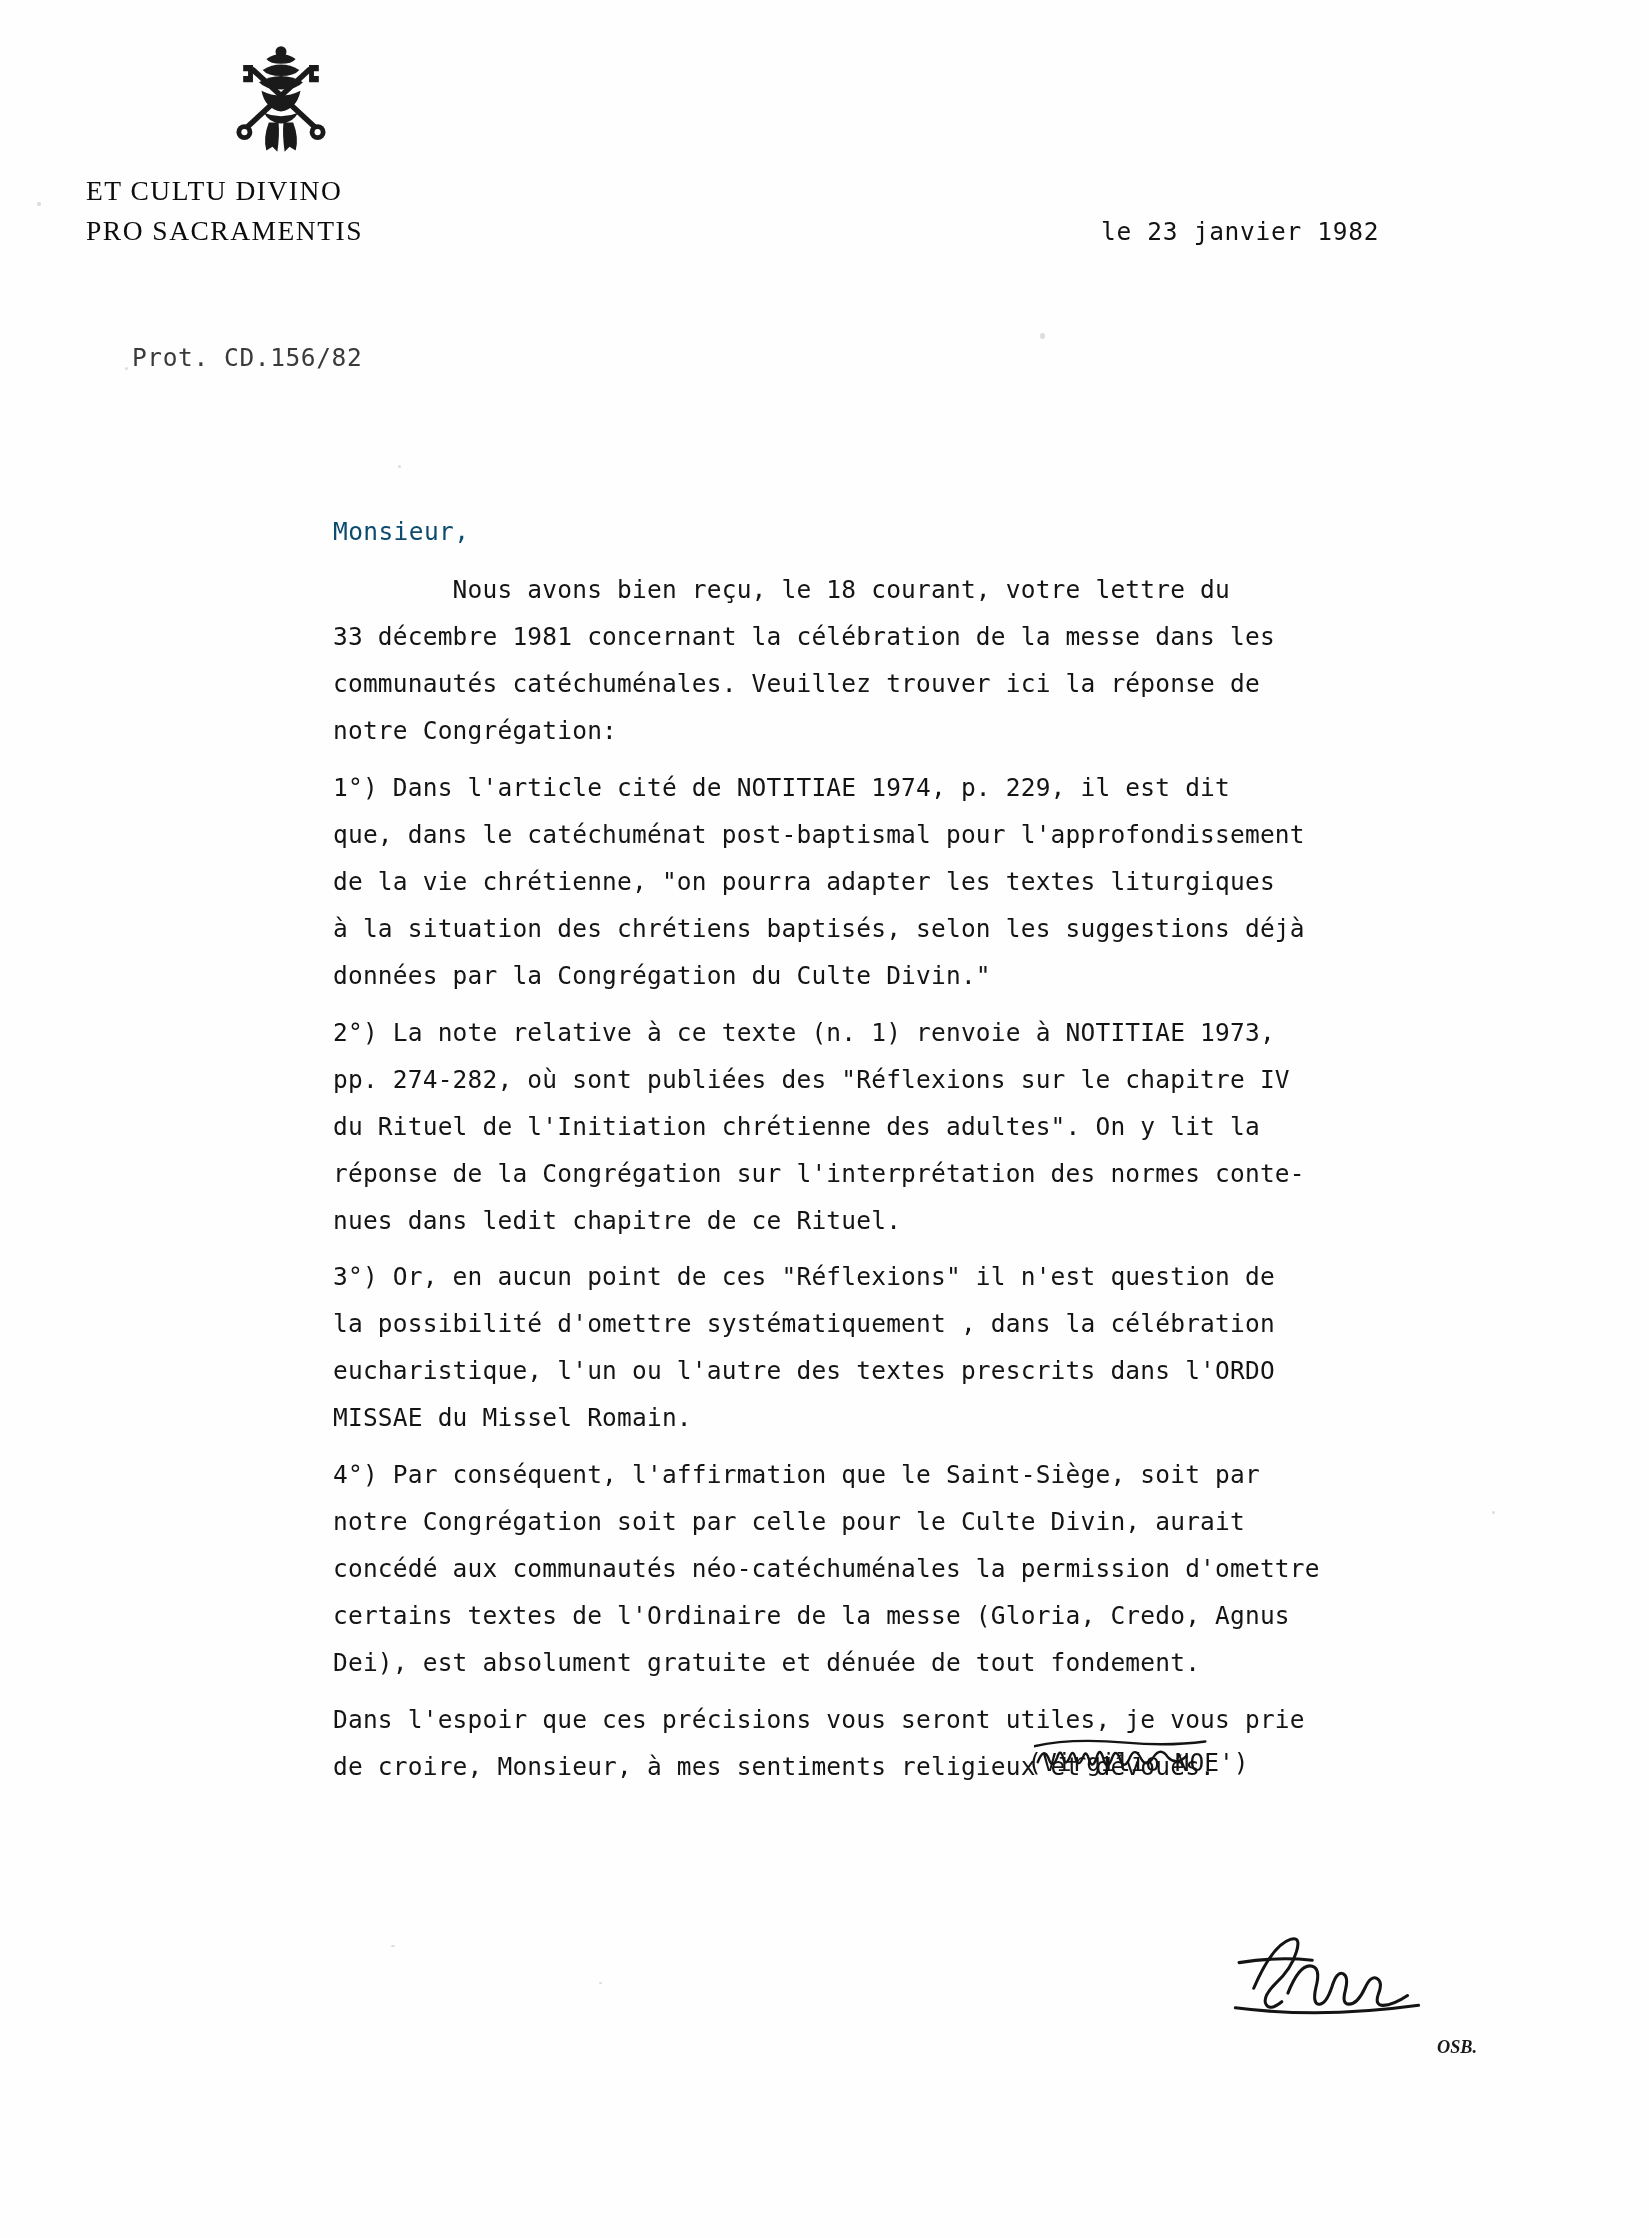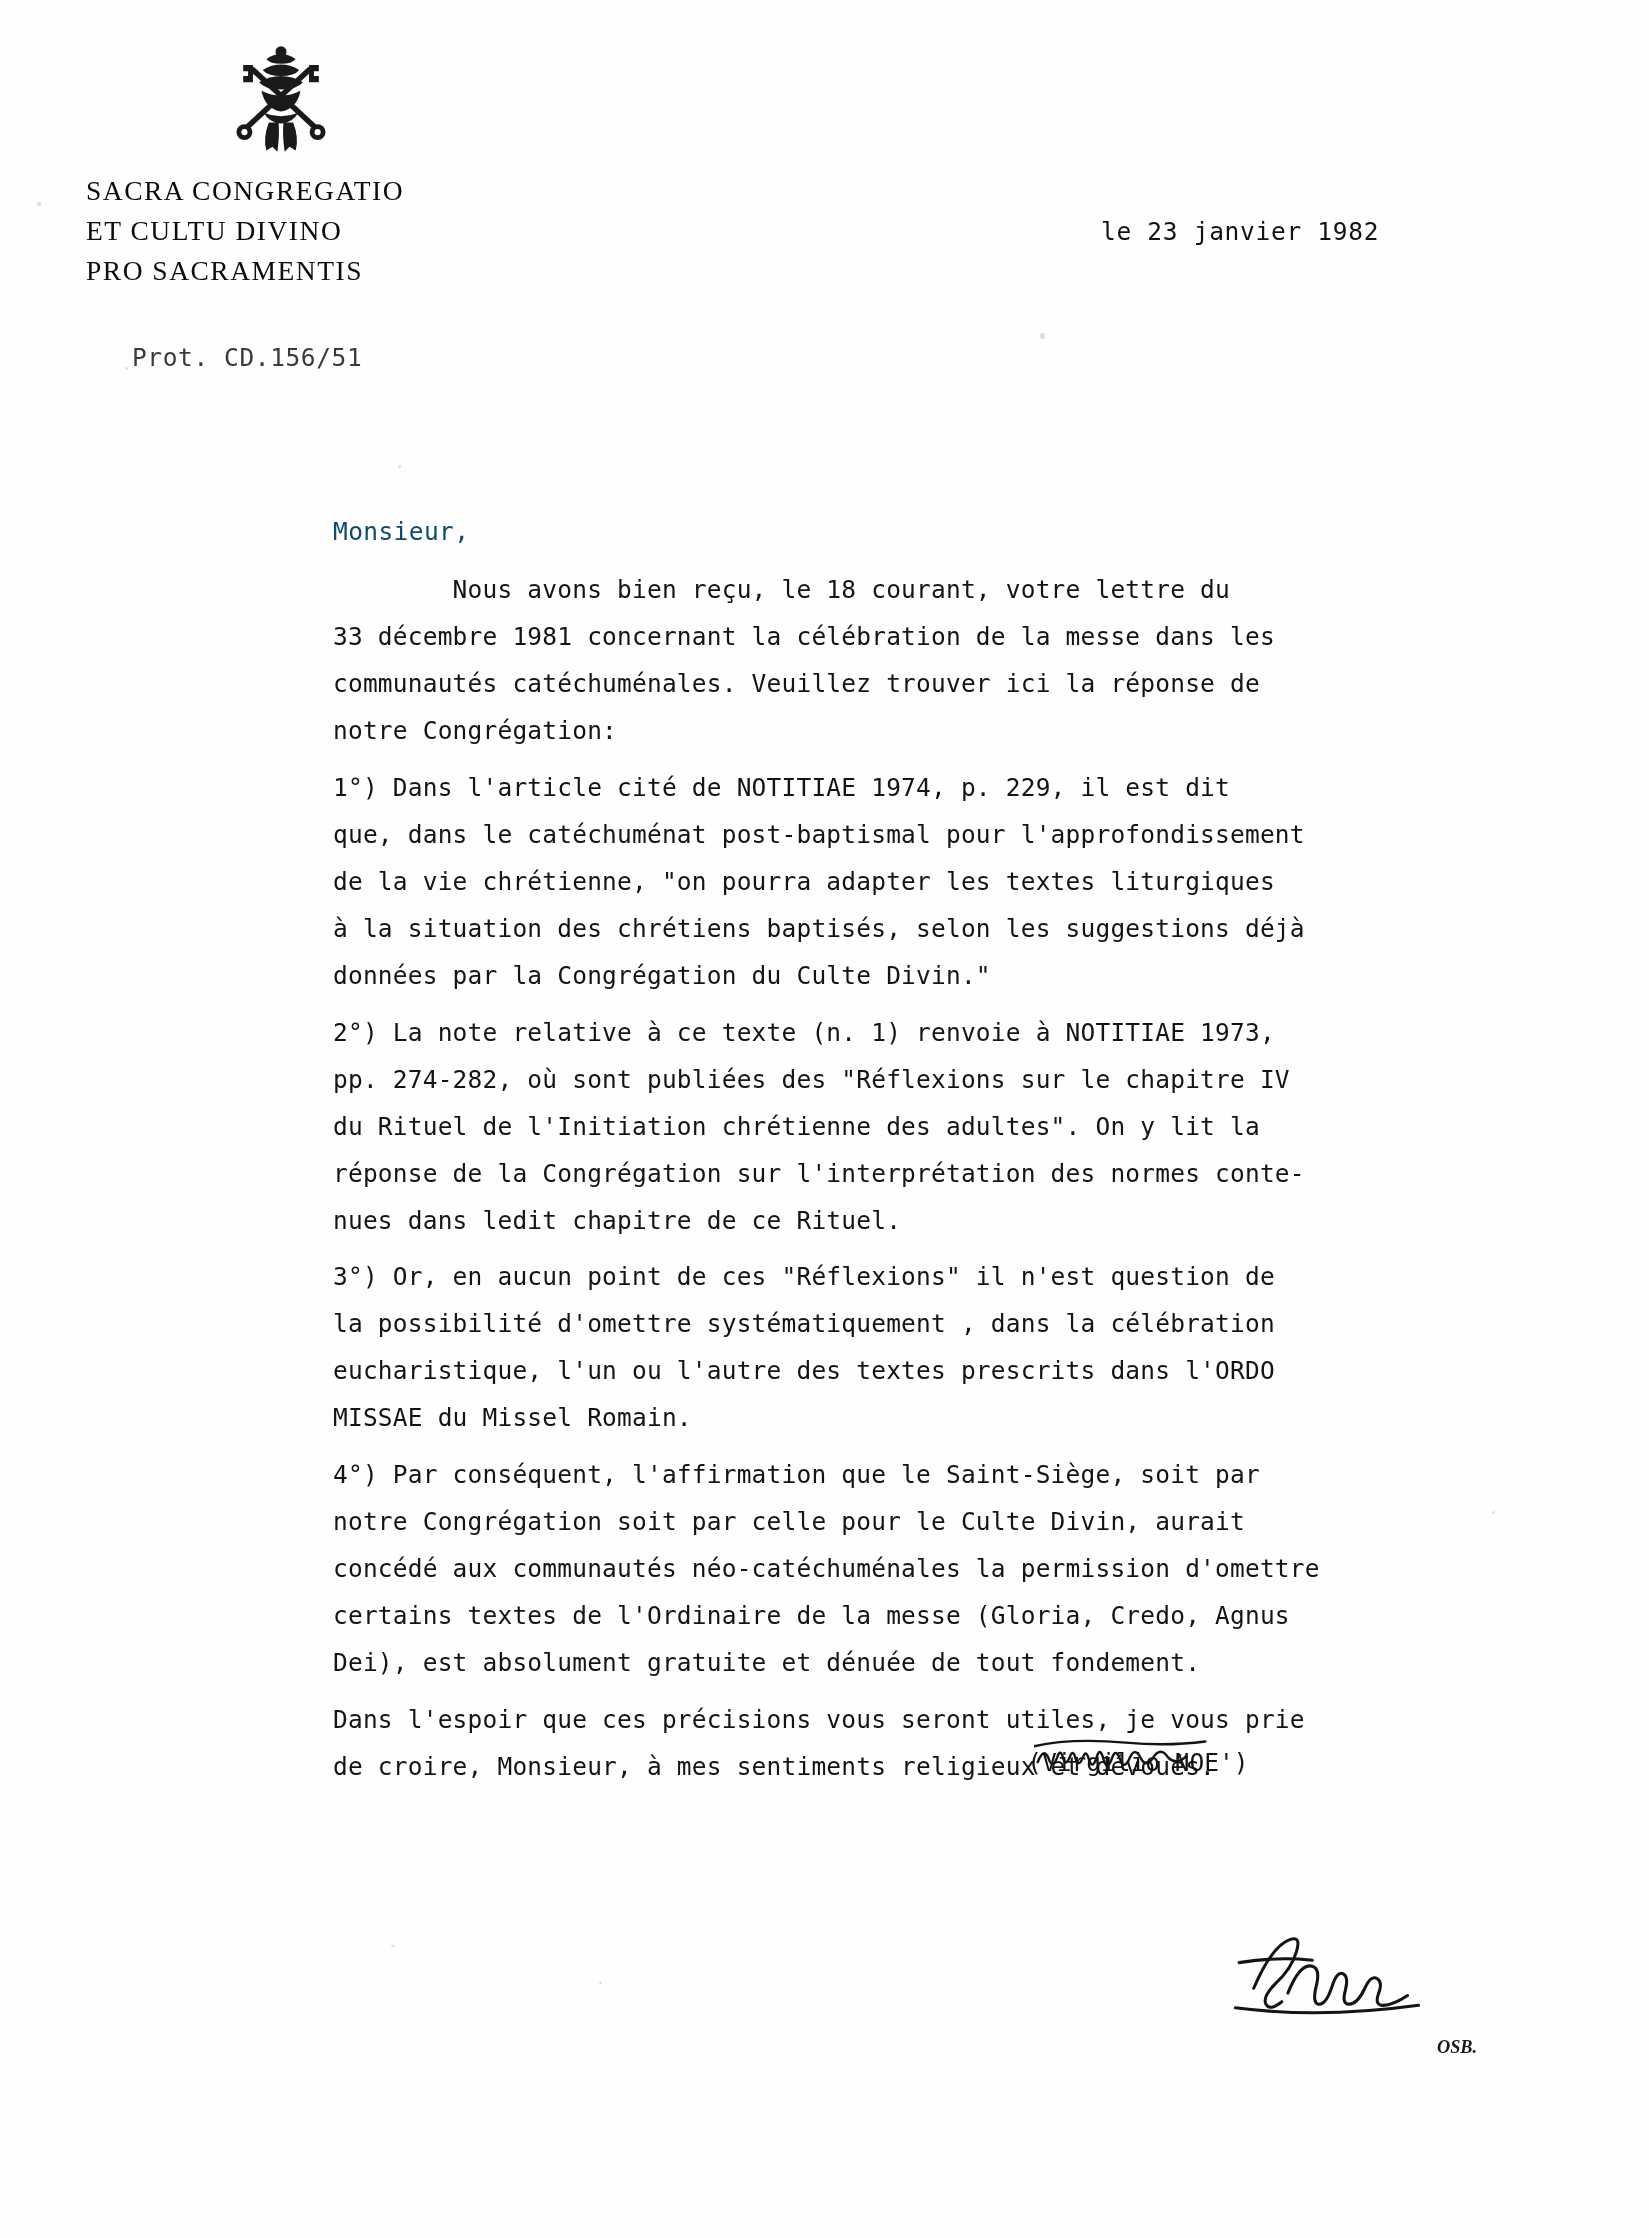--- a/index.html
+++ b/index.html
@@ -164,28 +164,27 @@
         <path d="M58 88 q32 16 64 0 q-6 30 -32 34 q-26 -4 -32 -34 z"></path>
         <path d="M62 124 q28 12 56 0 q-8 16 -28 18 q-20 -2 -28 -18 z"></path>
 
         <path d="M70 140 q-10 26 -4 46 l10 -6 l8 8 q4 -28 2 -48 z"></path>
         <path d="M110 140 q10 26 4 46 l-10 -6 l-8 8 q-4 -28 -2 -48 z"></path>
       </g>
     </svg>
   </div>
 
   <div class="letterhead">
-    <div>SACRA CONGREGATIO</div>
     <div>ET CULTU DIVINO</div>
     <div>PRO SACRAMENTIS</div>
   </div>
 
   <div class="date">le 23 janvier 1982</div>
 
-  <div class="prot">Prot. CD.156/51</div>
+  <div class="prot">Prot. CD.156/82</div>
 
   <div class="salutation">Monsieur,</div>
 
   <div class="body-block">
     <p class="para">        Nous avons bien reçu, le 18 courant, votre lettre du
 33 décembre 1981 concernant la célébration de la messe dans les
 communautés catéchuménales. Veuillez trouver ici la réponse de
 notre Congrégation:</p>
     <p class="para">1°) Dans l'article cité de NOTITIAE 1974, p. 229, il est dit
 que, dans le catéchuménat post-baptismal pour l'approfondissement

